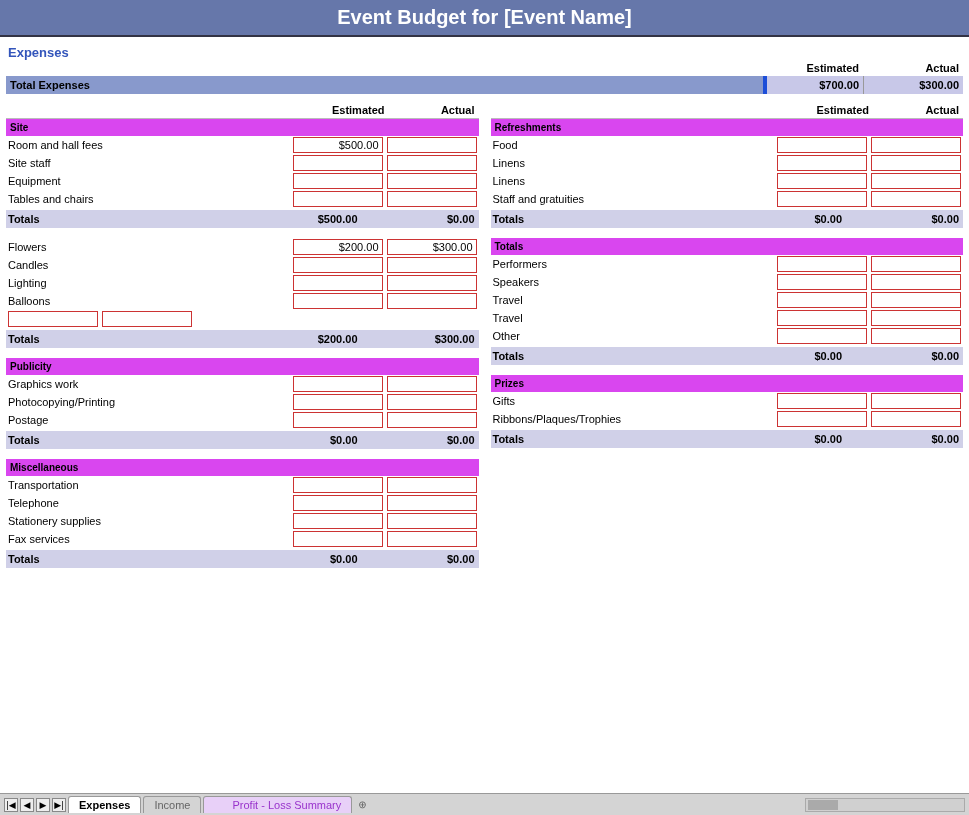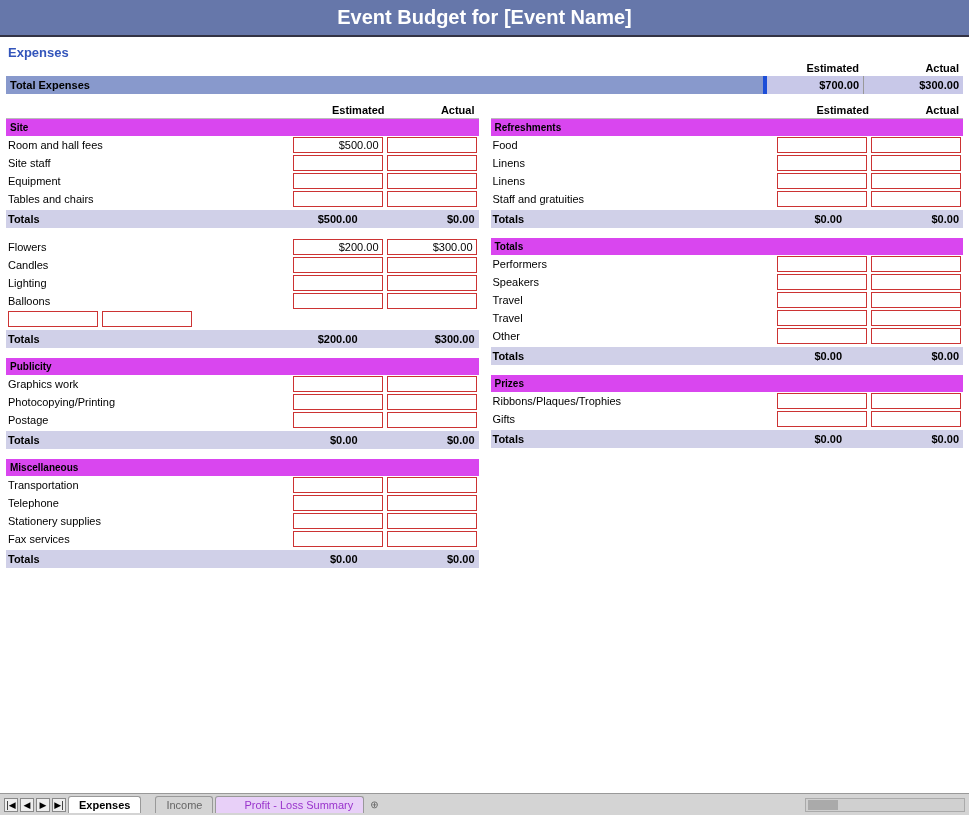--- a/index.html
+++ b/index.html
@@ -184,21 +184,21 @@
       cursor: pointer;
       background: #d4d4d4;
       margin-right: 2px;
       border-radius: 3px 3px 0 0;
     }
     .tab.active {
       background: #fff;
       font-weight: bold;
       color: #000;
     }
-    .tab.income { color: #666; margin-left: 12px; }
+    .tab.income { color: #666; }
     .tab.profit { color: #9933cc; background: #e8d0f8; padding-left: 28px; }
     .tab-scroll {
       margin-left: 4px;
       font-size: 10px;
       color: #666;
     }
     .scrollbar-area {
       margin-left: auto;
       width: 160px;
       height: 14px;
@@ -430,26 +430,26 @@
         <div class="section-totals-row">
           <div class="section-totals-label">Totals</div>
           <div class="section-totals-est">$0.00</div>
           <div class="section-totals-act">$0.00</div>
         </div>
       </div>
 
       <div class="budget-section">
         <div class="section-header-row">Prizes</div>
         <div class="section-row">
+          <div class="section-row-label">Gifts</div>
+          <div class="section-row-est"></div>
+          <div class="section-row-act"></div>
+        </div>
+        <div class="section-row">
           <div class="section-row-label">Ribbons/Plaques/Trophies</div>
-          <div class="section-row-est"></div>
-          <div class="section-row-act"></div>
-        </div>
-        <div class="section-row">
-          <div class="section-row-label">Gifts</div>
           <div class="section-row-est"></div>
           <div class="section-row-act"></div>
         </div>
         <div class="section-totals-row">
           <div class="section-totals-label">Totals</div>
           <div class="section-totals-est">$0.00</div>
           <div class="section-totals-act">$0.00</div>
         </div>
       </div>
 

